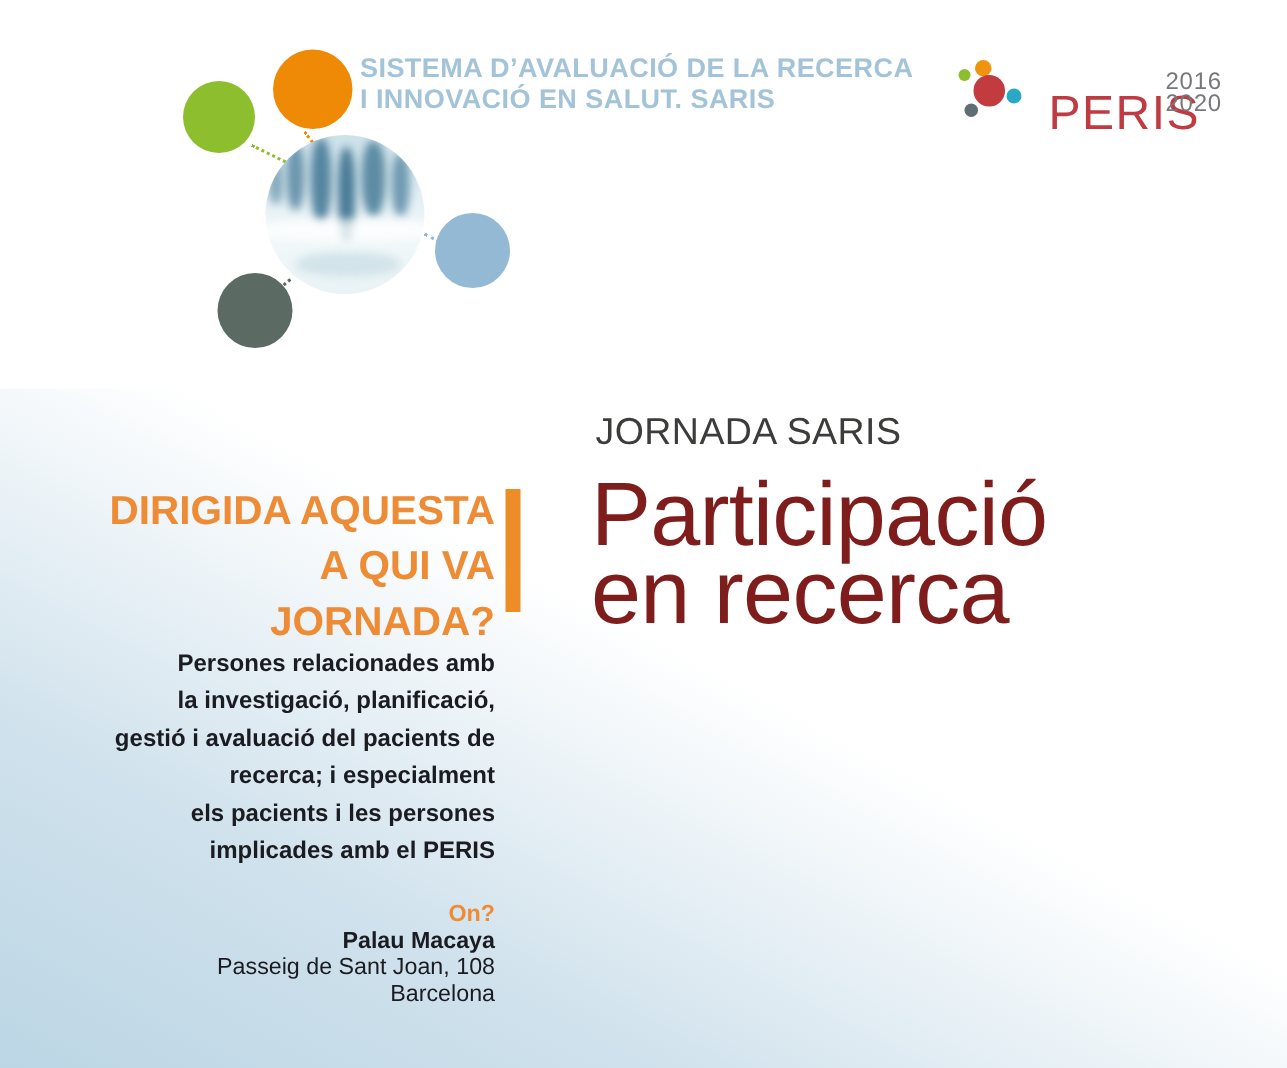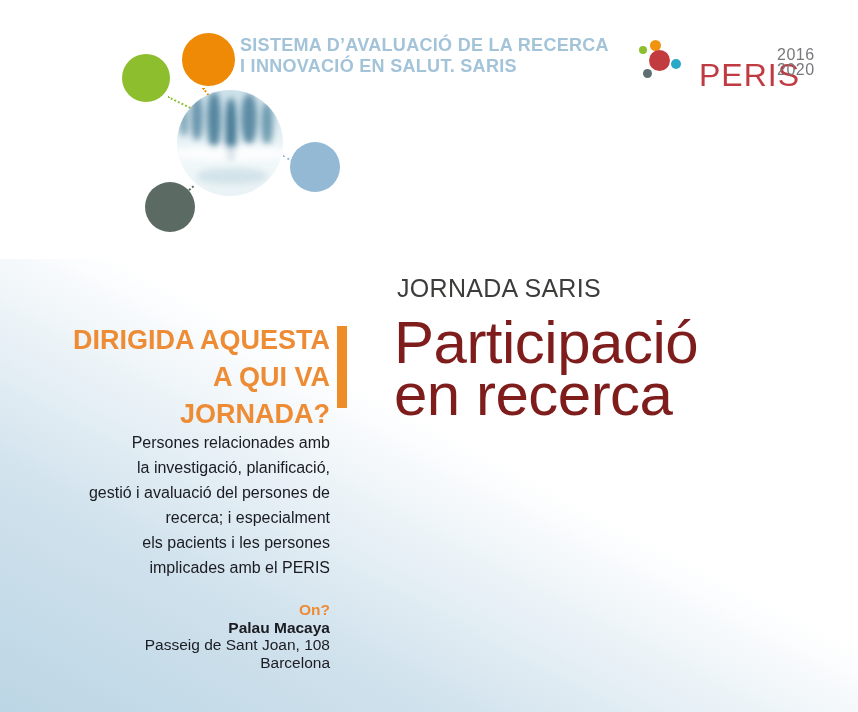--- a/index.html
+++ b/index.html
@@ -60,21 +60,21 @@
     font-size:16px;line-height:15px;letter-spacing:0.5px;color:#77787B;
   }
   
   .sb-heading{
     position:absolute;left:40px;top:322px;width:290px;text-align:right;
     font-size:27px;line-height:37px;font-weight:700;color:#ED8C35;white-space:nowrap;
   }
   .orange-bar{position:absolute;left:337px;top:326px;width:10px;height:82px;background:#EE8C28;}
   .sb-body{
     position:absolute;left:30px;top:430px;width:300px;text-align:right;
-    font-size:16px;line-height:25px;font-weight:400;color:#1B1B22;white-space:nowrap;
+    font-size:16px;line-height:25px;font-weight:700;color:#1B1B22;white-space:nowrap;
   }
   .sb-where{
     position:absolute;left:30px;top:601px;width:300px;text-align:right;
     font-size:15.5px;line-height:17.5px;color:#1B1B22;white-space:nowrap;
   }
   .sb-where .where-label{color:#ED8C35;font-weight:700;}
   .sb-where .venue{font-weight:700;}
   
   .kicker{
     position:absolute;left:397px;top:274px;
@@ -138,21 +138,21 @@
   <div class="sb-heading">
     <div>DIRIGIDA AQUESTA</div>
     <div>A QUI VA</div>
     <div>JORNADA?</div>
   </div>
   <div class="orange-bar"></div>
 
   <div class="sb-body">
     <div>Persones relacionades amb</div>
     <div>la investigació, planificació,</div>
-    <div>gestió i avaluació del persones de</div>
+    <div>gestió i avaluació del pacients de</div>
     <div>recerca; i especialment</div>
     <div>els pacients i les persones</div>
     <div>implicades amb el PERIS</div>
   </div>
 
   <div class="sb-where">
     <div class="where-label">On?</div>
     <div class="venue">Palau Macaya</div>
     <div>Passeig de Sant Joan, 108</div>
     <div>Barcelona</div>

